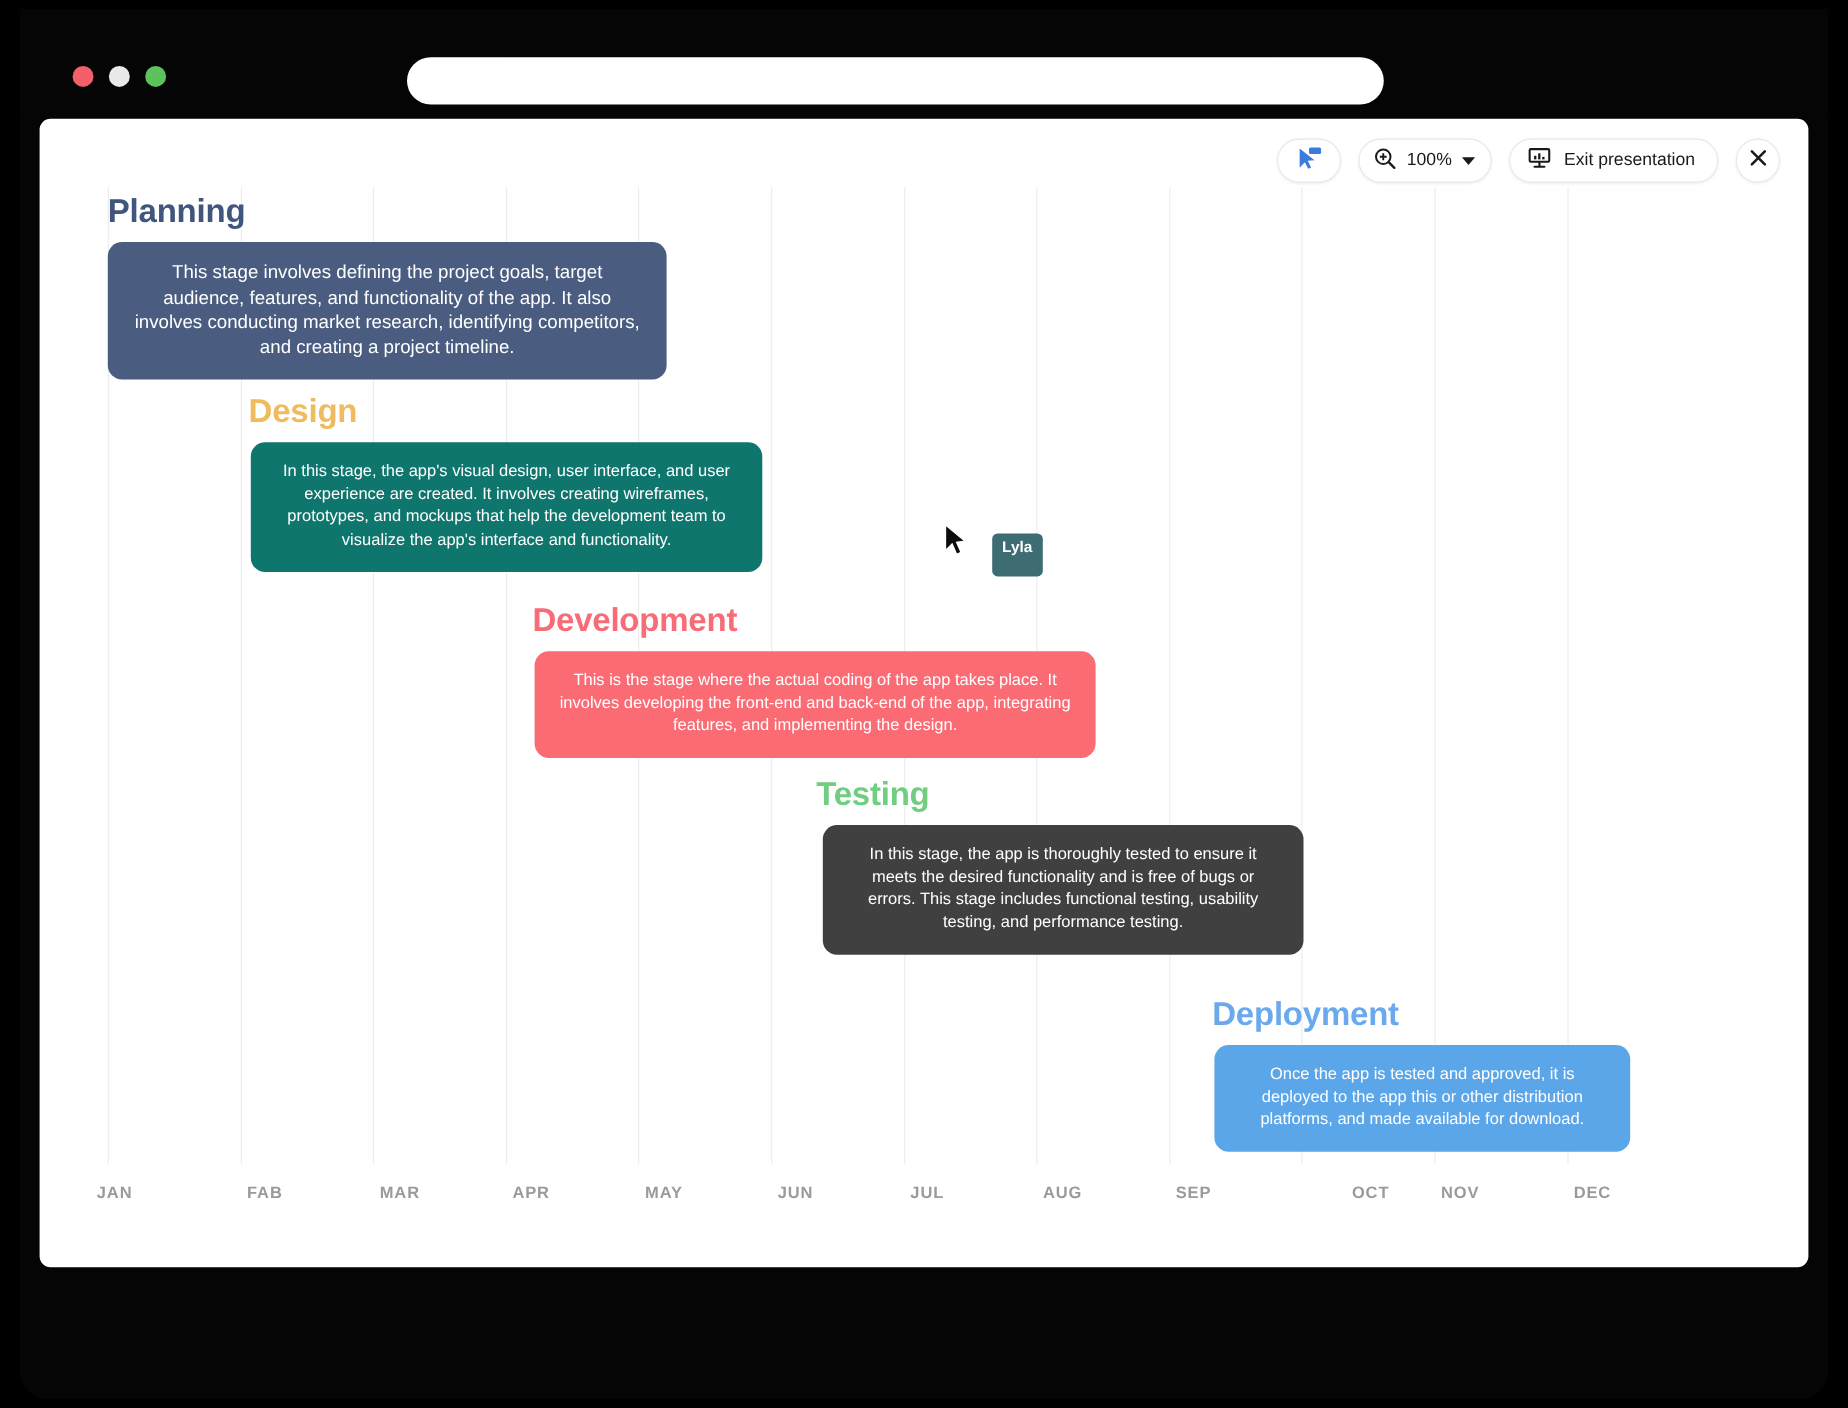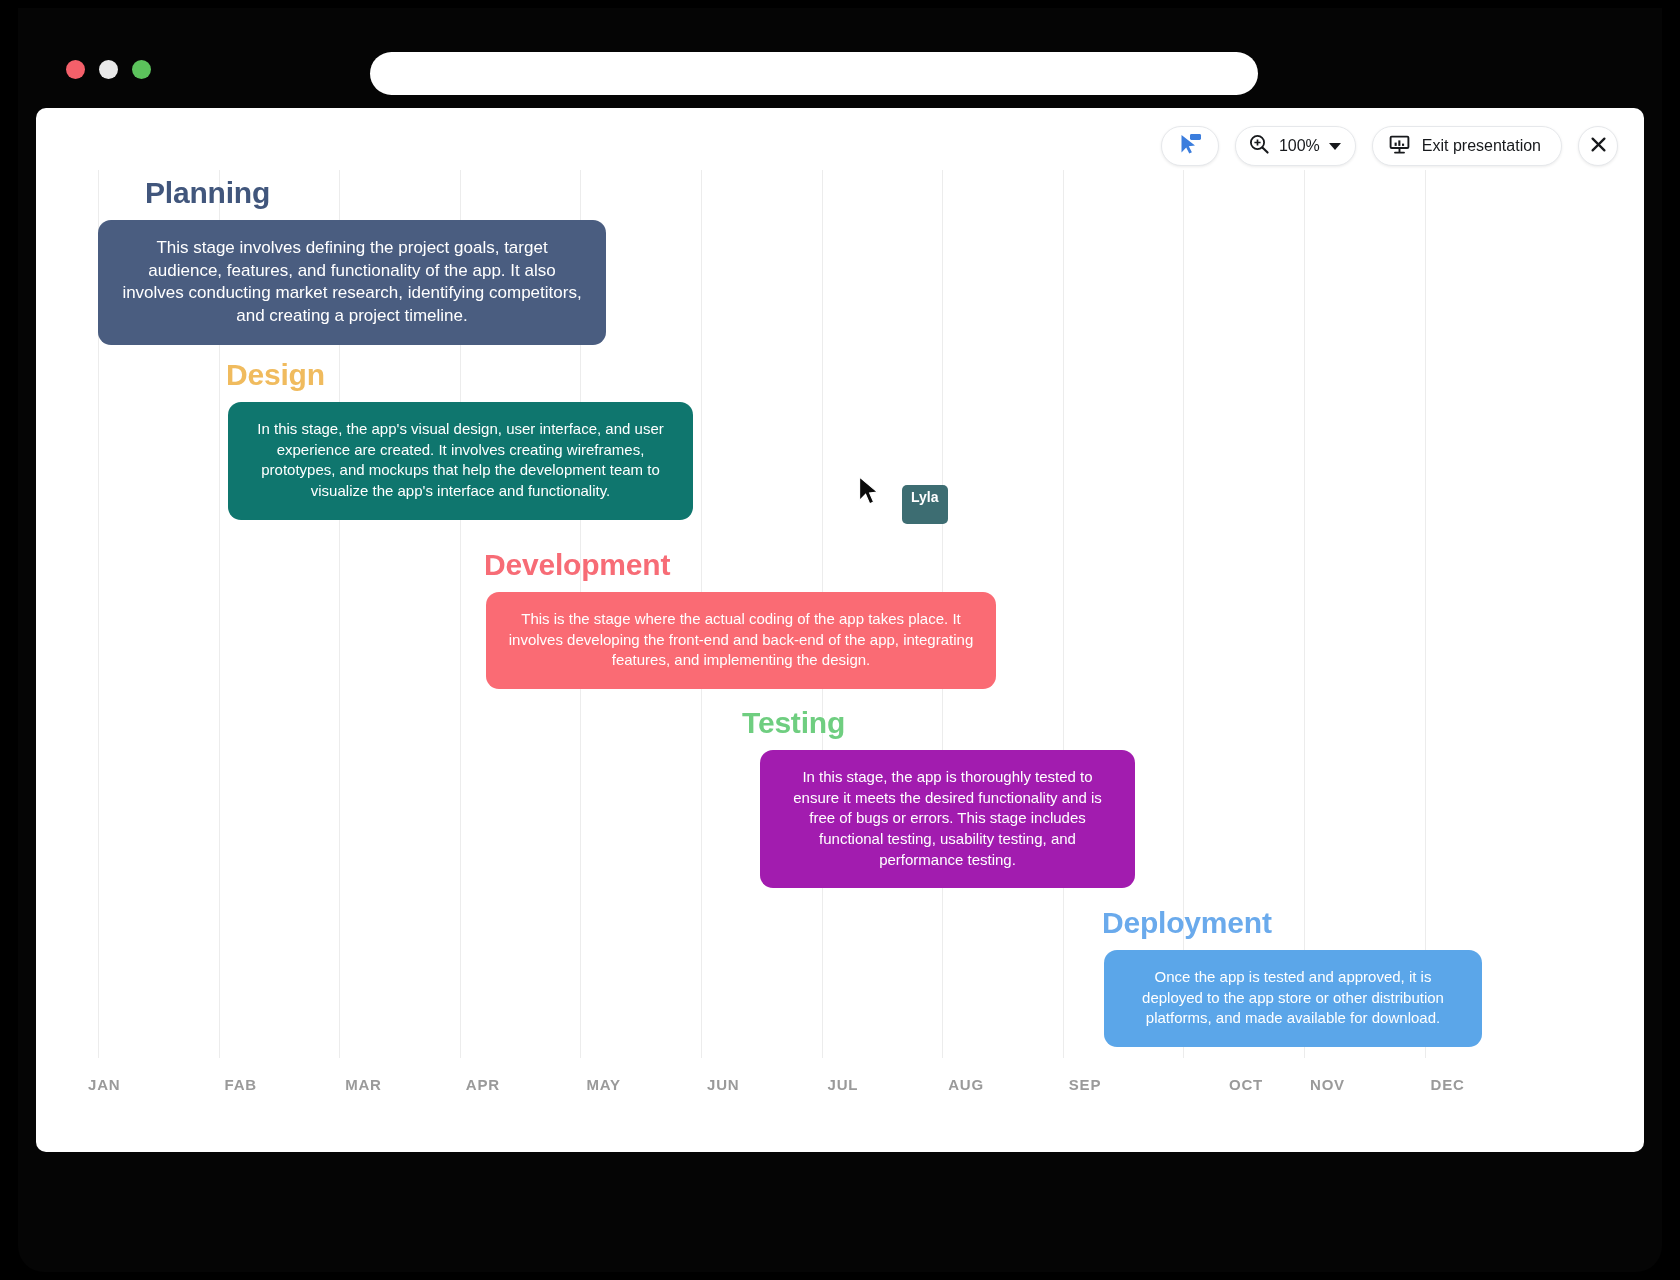--- a/index.html
+++ b/index.html
@@ -264,47 +264,47 @@
           <div class="month-label" style="left: 671px; color: rgb(154, 154, 154);">JUN</div>
           <div class="month-label" style="left: 791.6px; color: rgb(154, 154, 154);">JUL</div>
           <div class="month-label" style="left: 912.2px; color: rgb(154, 154, 154);">AUG</div>
           <div class="month-label" style="left: 1032.8px; color: rgb(154, 154, 154);">SEP</div>
           <div class="month-label" style="left: 1193px; color: rgb(154, 154, 154);">OCT</div>
           <div class="month-label" style="left: 1274px; color: rgb(154, 154, 154);">NOV</div>
           <div class="month-label" style="left: 1394.6px; color: rgb(154, 154, 154);">DEC</div>
         </div>
       <div id="stage-container">
           <div class="stage" style="left: 62px; top: 68px;">
-            <div class="stage-title" style="color: rgb(65, 86, 124); margin-left: 47px;">Planning</div>
+            <div class="stage-title" style="color: rgb(65, 86, 124);">Planning</div>
             <div class="stage-card" style="background: rgb(74, 93, 128); width: 508px; margin-left: 0px;">
               <p>This stage involves defining the project goals, target audience, features, and functionality of the app. It also involves conducting market research, identifying competitors, and creating a project timeline.</p>
             </div>
           </div>
           <div class="stage" style="left: 190px; top: 250px;">
             <div class="stage-title" style="color: rgb(240, 187, 94);">Design</div>
             <div class="stage-card small" style="background: #0f766e; width: 465px; margin-left: 2px;">
               <p>In this stage, the app's visual design, user interface, and user experience are created. It involves creating wireframes, prototypes, and mockups that help the development team to visualize the app's interface and functionality.</p>
             </div>
           </div>
           <div class="stage" style="left: 448px; top: 440px;">
             <div class="stage-title" style="color: rgb(247, 108, 118);">Development</div>
             <div class="stage-card small" style="background: rgb(250, 107, 116); width: 510px; margin-left: 2px;">
               <p>This is the stage where the actual coding of the app takes place. It involves developing the front-end and back-end of the app, integrating features, and implementing the design.</p>
             </div>
           </div>
           <div class="stage" style="left: 706px; top: 598px;">
             <div class="stage-title" style="color: rgb(111, 206, 128);">Testing</div>
-            <div class="stage-card small" style="background: #a21caf; width: 375px; margin-left: 18px;">
+            <div class="stage-card small" style="background: #404040; width: 437px; margin-left: 6px;">
               <p>In this stage, the app is thoroughly tested to ensure it meets the desired functionality and is free of bugs or errors. This stage includes functional testing, usability testing, and performance testing.</p>
             </div>
           </div>
           <div class="stage" style="left: 1066px; top: 798px;">
             <div class="stage-title" style="color: rgb(106, 170, 236);">Deployment</div>
             <div class="stage-card small" style="background: rgb(91, 166, 233); width: 378px; margin-left: 2px;">
-              <p>Once the app is tested and approved, it is deployed to the app store or other distribution platforms, and made available for download.</p>
+              <p>Once the app is tested and approved, it is deployed to the app this or other distribution platforms, and made available for download.</p>
             </div>
           </div>
         </div>
 
       <div id="remote-cursor">
         <span>
           <svg width="22" height="31" viewBox="0 0 22 31">
             <path d="M1.6 1.2 L1.6 24.4 L7.6 18.3 L11.7 27.8 L15.6 26.0 L11.6 17.0 L19.4 16.0 Z" fill="#0b0b0b" stroke="#ffffff" stroke-width="1.1"></path>
           </svg>
         </span>

